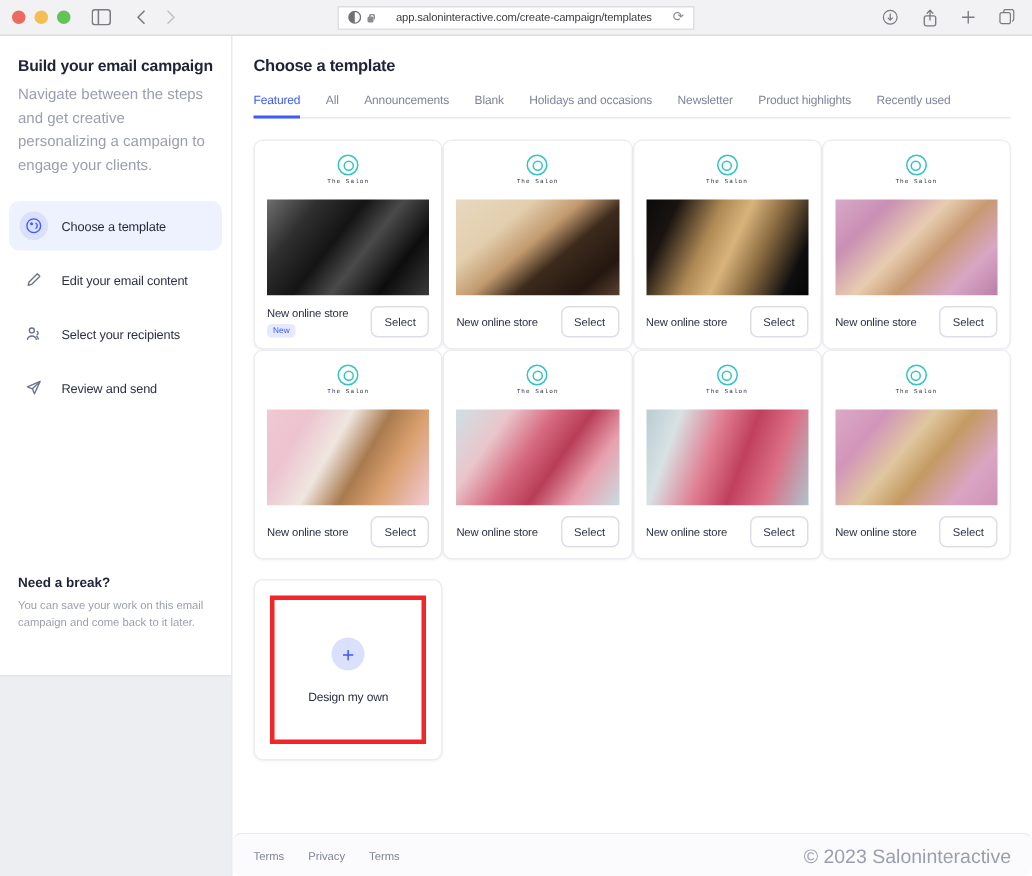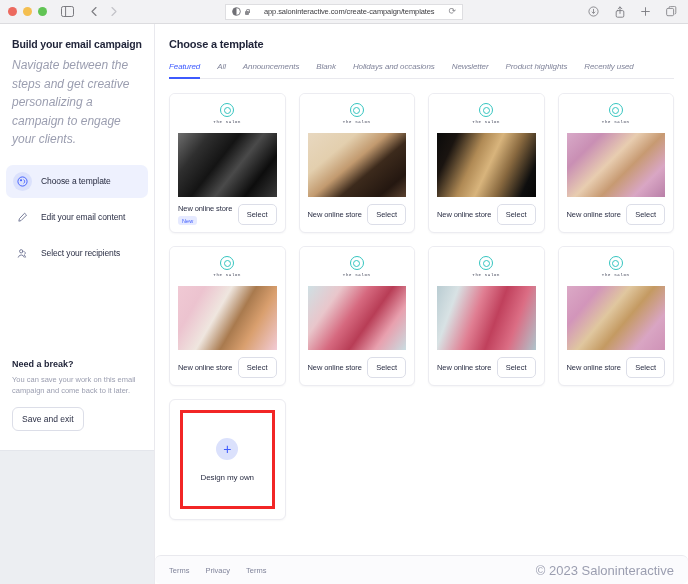--- a/index.html
+++ b/index.html
@@ -75,21 +75,21 @@
     border-right: 1px solid #e9e9ee;
     display: flex; flex-direction: column;
     position: relative;
   }
   .sb-top { padding: 14px 12px 0 12px; }
   .sb-title {
     font-size: 10.5px; font-weight: bold; color: #1f2338;
     letter-spacing: -0.15px; margin-bottom: 6px;
   }
   .sb-desc {
-    font-size: 12px; color: #9b9eb0; line-height: 1.55; font-style: italic;
+    font-size: 10px; color: #9b9eb0; line-height: 1.55;
   }
   .steps { margin-top: 16px; display: flex; flex-direction: column; gap: 3px; padding: 0 6px; }
   .step {
     display: flex; align-items: center; gap: 9px;
     padding: 7px 7px; border-radius: 7px;
     cursor: pointer;
   }
   .step.active { background: #eef1fe; }
   .step-ico {
     width: 19px; height: 19px; flex: 0 0 19px;
@@ -121,28 +121,27 @@
     margin-bottom: 12px;
   }
   .tabs {
     display: flex; gap: 17px; align-items: flex-end;
     border-bottom: 1px solid #e9e9ee;
     padding-bottom: 0;
   }
   .tab {
     font-size: 8px; color: #80849a; padding-bottom: 6px;
     cursor: pointer; white-space: nowrap; letter-spacing: -0.1px;
-    border-bottom: 2px solid transparent; margin-bottom: -1px; font-style: italic;
+    border-bottom: 2px solid transparent; margin-bottom: -1px;
   }
   .tab.active { color: #3d5afe; border-bottom-color: #3d5afe; font-weight: normal; }
 
   .grid {
     display: grid;
     grid-template-columns: repeat(4, 1fr);
-    gap: 13px;
     margin-top: 14px;
   }
   .card {
     background: #fff;
     border: 1px solid #ececf1;
     border-radius: 6px;
     overflow: hidden;
     display: flex; flex-direction: column;
     box-shadow: 0 1px 2px rgba(20,20,40,0.04);
   }
@@ -332,26 +331,34 @@
           <svg width="11" height="11" viewBox="0 0 12 12" fill="none" stroke="currentColor" stroke-width="1" stroke-linecap="round">
             <circle cx="4.6" cy="3.6" r="1.8"></circle>
             <path d="M1.4 10 a3.4 3.4 0 0 1 6.5 0"></path>
             <path d="M8.4 4.2 a1.5 1.5 0 0 1 0 2.6"></path>
             <path d="M9.3 9.9 a2.8 2.8 0 0 0 -1.1 -2"></path>
           </svg>
         </span>
         <span class="step-label">Select your recipients</span>
       </div>
 
+      <div class="step">
+        <span class="step-ico">
+          <svg width="11" height="11" viewBox="0 0 12 12" fill="none" stroke="currentColor" stroke-width="1" stroke-linejoin="round">
+            <path d="M10.6 1.4 L1.4 5.3 l3.6 1.5 1.5 3.6 z"></path>
+            <line x1="5" y1="6.8" x2="10.6" y2="1.4"></line>
+          </svg>
+        </span>
+        <span class="step-label">Review and send</span>
+      </div>
     </nav>
 
     <div class="sb-break">
       <div class="break-title">Need a break?</div>
       <div class="break-desc">You can save your work on this email campaign and come back to it later.</div>
-      <div class="save-exit">Save and exit</div>
     </div>
 
     <div class="sb-foot"></div>
   </aside>
 
   <main class="main">
     <div class="main-scroll">
       <div class="main-inner">
         <h1 class="page-title">Choose a template</h1>
 

